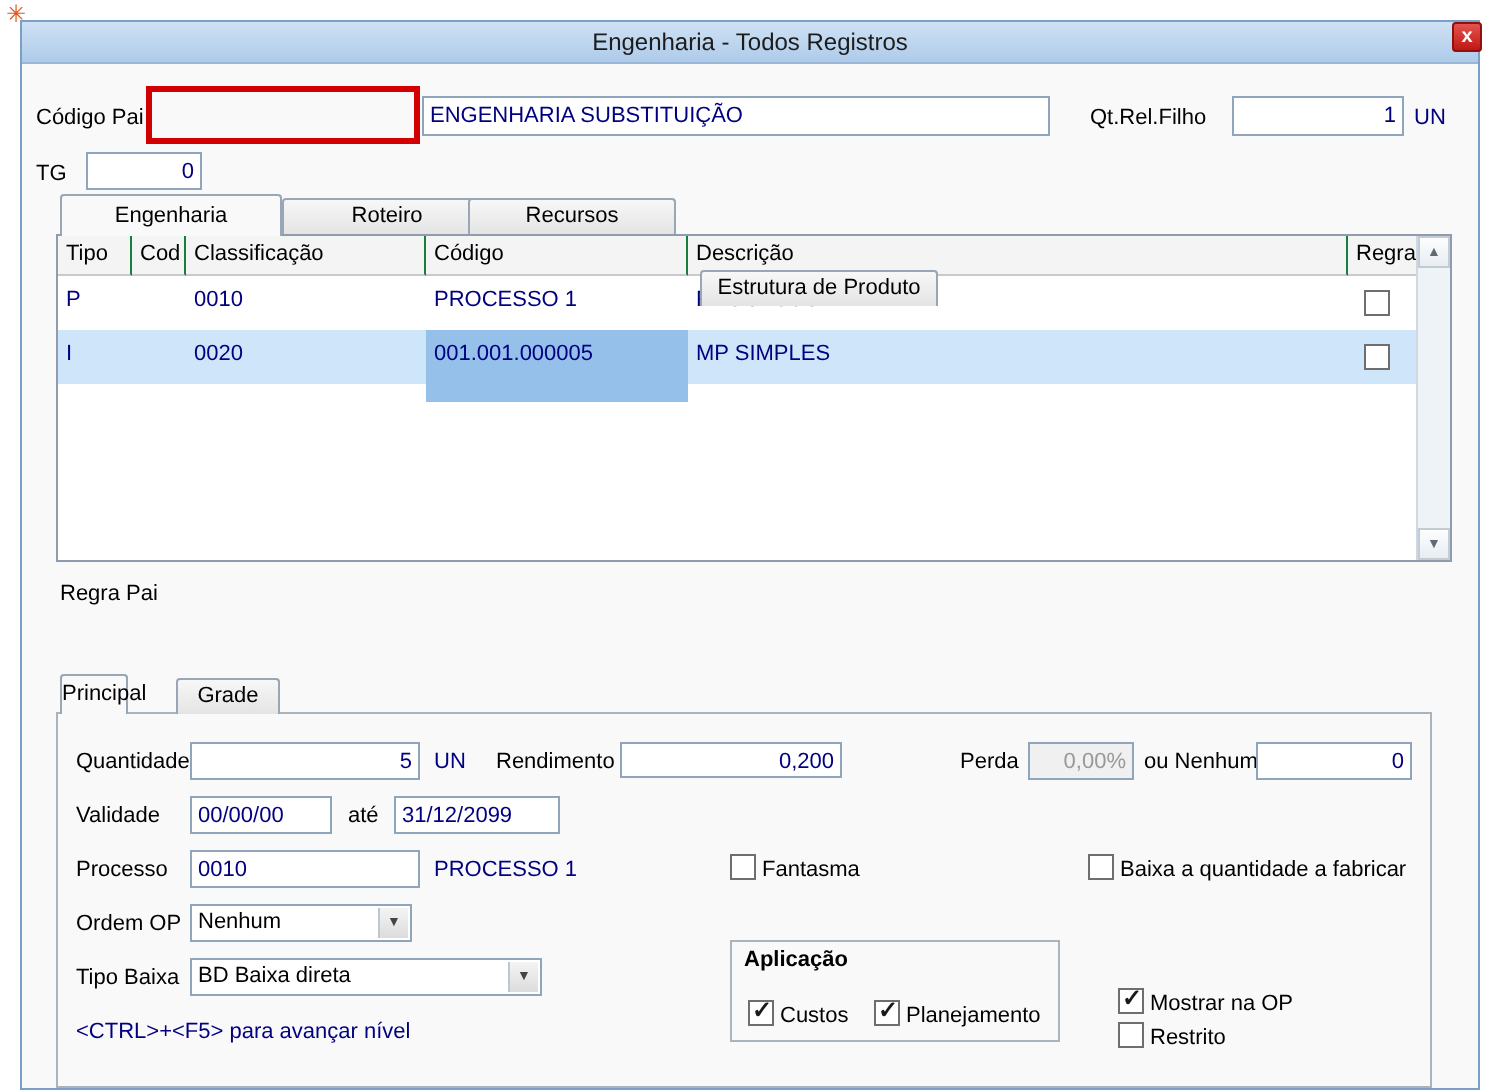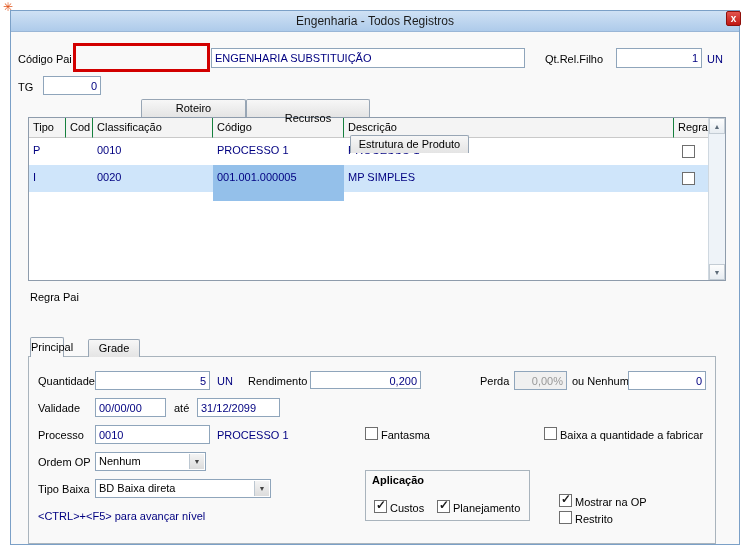--- a/index.html
+++ b/index.html
@@ -52,22 +52,23 @@
 
   <span class="lbl" style="left:18px;top:53px;">Código Pai</span>
   <div id="annotation"></div>
   <div class="input" style="left:211px;top:48px;width:314px;height:20px;">ENGENHARIA SUBSTITUIÇÃO</div>
   <span class="lbl" style="left:545px;top:53px;">Qt.Rel.Filho</span>
   <div class="input right" style="left:616px;top:48px;width:86px;height:20px;">1</div>
   <span class="lbl navy" style="left:707px;top:53px;">UN</span>
   <span class="lbl" style="left:18px;top:81px;">TG</span>
   <div class="input right" style="left:43px;top:76px;width:58px;height:19px;">0</div>
 
+  <div class="tab active" style="left:30px;top:97px;width:111px;height:21px;padding-top:4px;">Engenharia</div>
   <div class="tab" style="left:141px;top:99px;width:105px;height:18px;padding-top:2px;">Roteiro</div>
-  <div class="tab" style="left:246px;top:99px;width:124px;height:18px;padding-top:12px;">Recursos</div>
+  <div class="tab" style="left:234px;top:99px;width:104px;height:18px;padding-top:2px;">Recursos</div>
   <div class="tab" style="left:350px;top:99px;width:119px;height:18px;padding-top:2px;margin-top:36px;">Estrutura de Produto</div>
 
   <div id="grid">
     <div class="gh" style="left:0;width:37px;">Tipo</div>
     <div class="gh" style="left:37px;width:27px;">Cod</div>
     <div class="gh" style="left:64px;width:120px;">Classificação</div>
     <div class="gh" style="left:184px;width:131px;">Código</div>
     <div class="gh" style="left:315px;width:330px;">Descrição</div>
     <div class="gh" style="left:645px;width:34px;border-right:none;">Regra</div>
 

